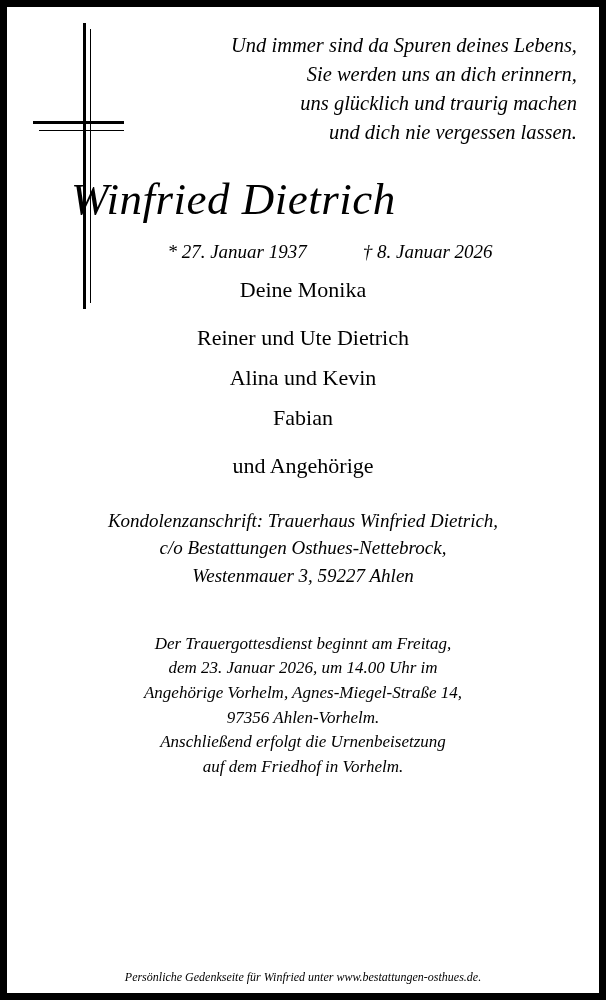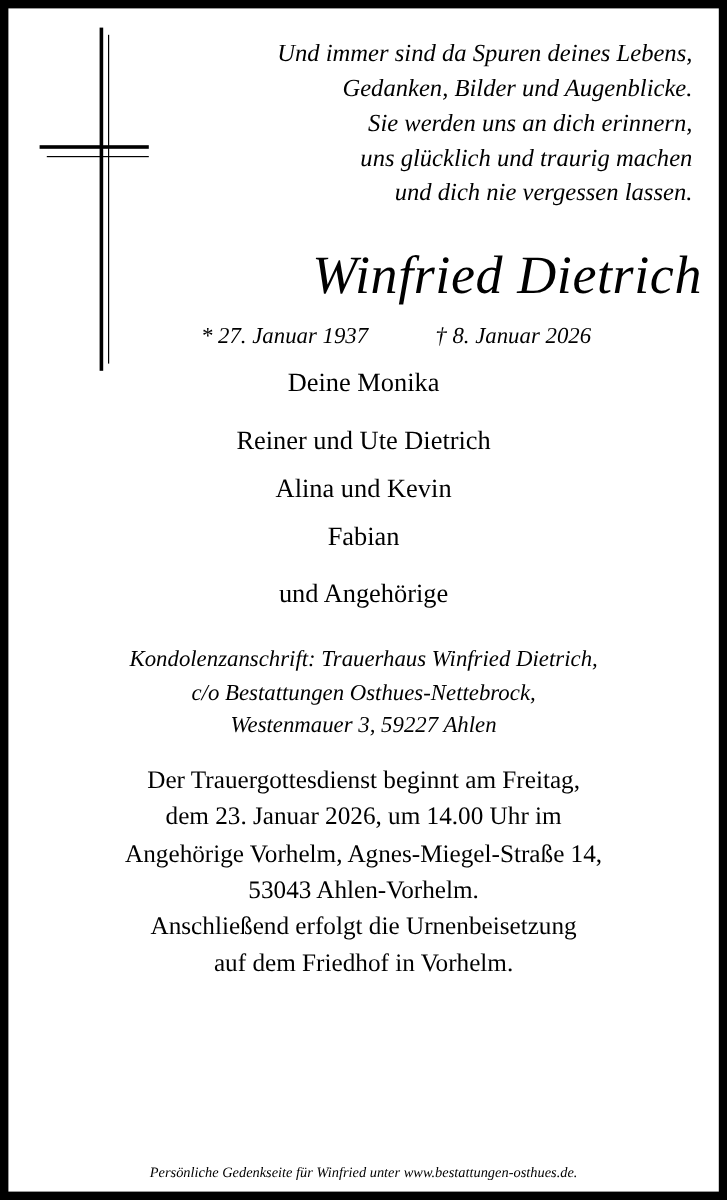--- a/index.html
+++ b/index.html
@@ -80,21 +80,21 @@
     font-style: italic;
     font-size: 20.5px;
     line-height: 1.42;
     margin: 14px 0 0 0;
     padding-left: 48px;
     padding-right: 8px;
   }
   .verse div { white-space: nowrap; }
 
   .name {
-    text-align: right;
+    text-align: left;
     font-style: italic;
     font-size: 45px;
     line-height: 1.1;
     margin: 28px 0 0 0;
     padding-left: 50px;
     letter-spacing: 0.5px;
   }
 
   .dates {
     display: flex;
@@ -134,23 +134,24 @@
     text-align: center;
     font-style: italic;
     font-size: 19px;
     line-height: 1.45;
     margin-top: 30px;
   }
   .condolence div { white-space: nowrap; }
 
   .service {
     text-align: center;
-    font-size: 21px;
+    font-style: italic;
+    font-size: 17px;
     line-height: 1.45;
-    margin-top: 16px;
+    margin-top: 42px;
   }
   .service div { white-space: nowrap; }
 
   .footer {
     position: absolute;
     left: 0;
     right: 0;
     bottom: 8px;
     text-align: center;
     font-style: italic;
@@ -166,21 +167,20 @@
 
     <div class="cross">
       <div class="v-main"></div>
       <div class="v-thin"></div>
       <div class="h-main"></div>
       <div class="h-thin"></div>
     </div>
 
     <div class="verse">
       <div>Und immer sind da Spuren deines Lebens,</div>
-      <div>Gedanken, Bilder und Augenblicke.</div>
       <div>Sie werden uns an dich erinnern,</div>
       <div>uns glücklich und traurig machen</div>
       <div>und dich nie vergessen lassen.</div>
     </div>
 
     <div class="name">Winfried Dietrich</div>
 
     <div class="dates">
       <span>* 27. Januar 1937</span>
       <span>† 8. Januar 2026</span>
@@ -198,21 +198,21 @@
     <div class="condolence">
       <div>Kondolenzanschrift: Trauerhaus Winfried Dietrich,</div>
       <div>c/o Bestattungen Osthues-Nettebrock,</div>
       <div>Westenmauer 3, 59227 Ahlen</div>
     </div>
 
     <div class="service">
       <div>Der Trauergottesdienst beginnt am Freitag,</div>
       <div>dem 23. Januar 2026, um 14.00 Uhr im</div>
       <div>Angehörige Vorhelm, Agnes-Miegel-Straße 14,</div>
-      <div>53043 Ahlen-Vorhelm.</div>
+      <div>97356 Ahlen-Vorhelm.</div>
       <div>Anschließend erfolgt die Urnenbeisetzung</div>
       <div>auf dem Friedhof in Vorhelm.</div>
     </div>
 
     <div class="footer">Persönliche Gedenkseite für Winfried unter www.bestattungen-osthues.de.</div>
 
   </div>
 </div>
 
 </body></html>

